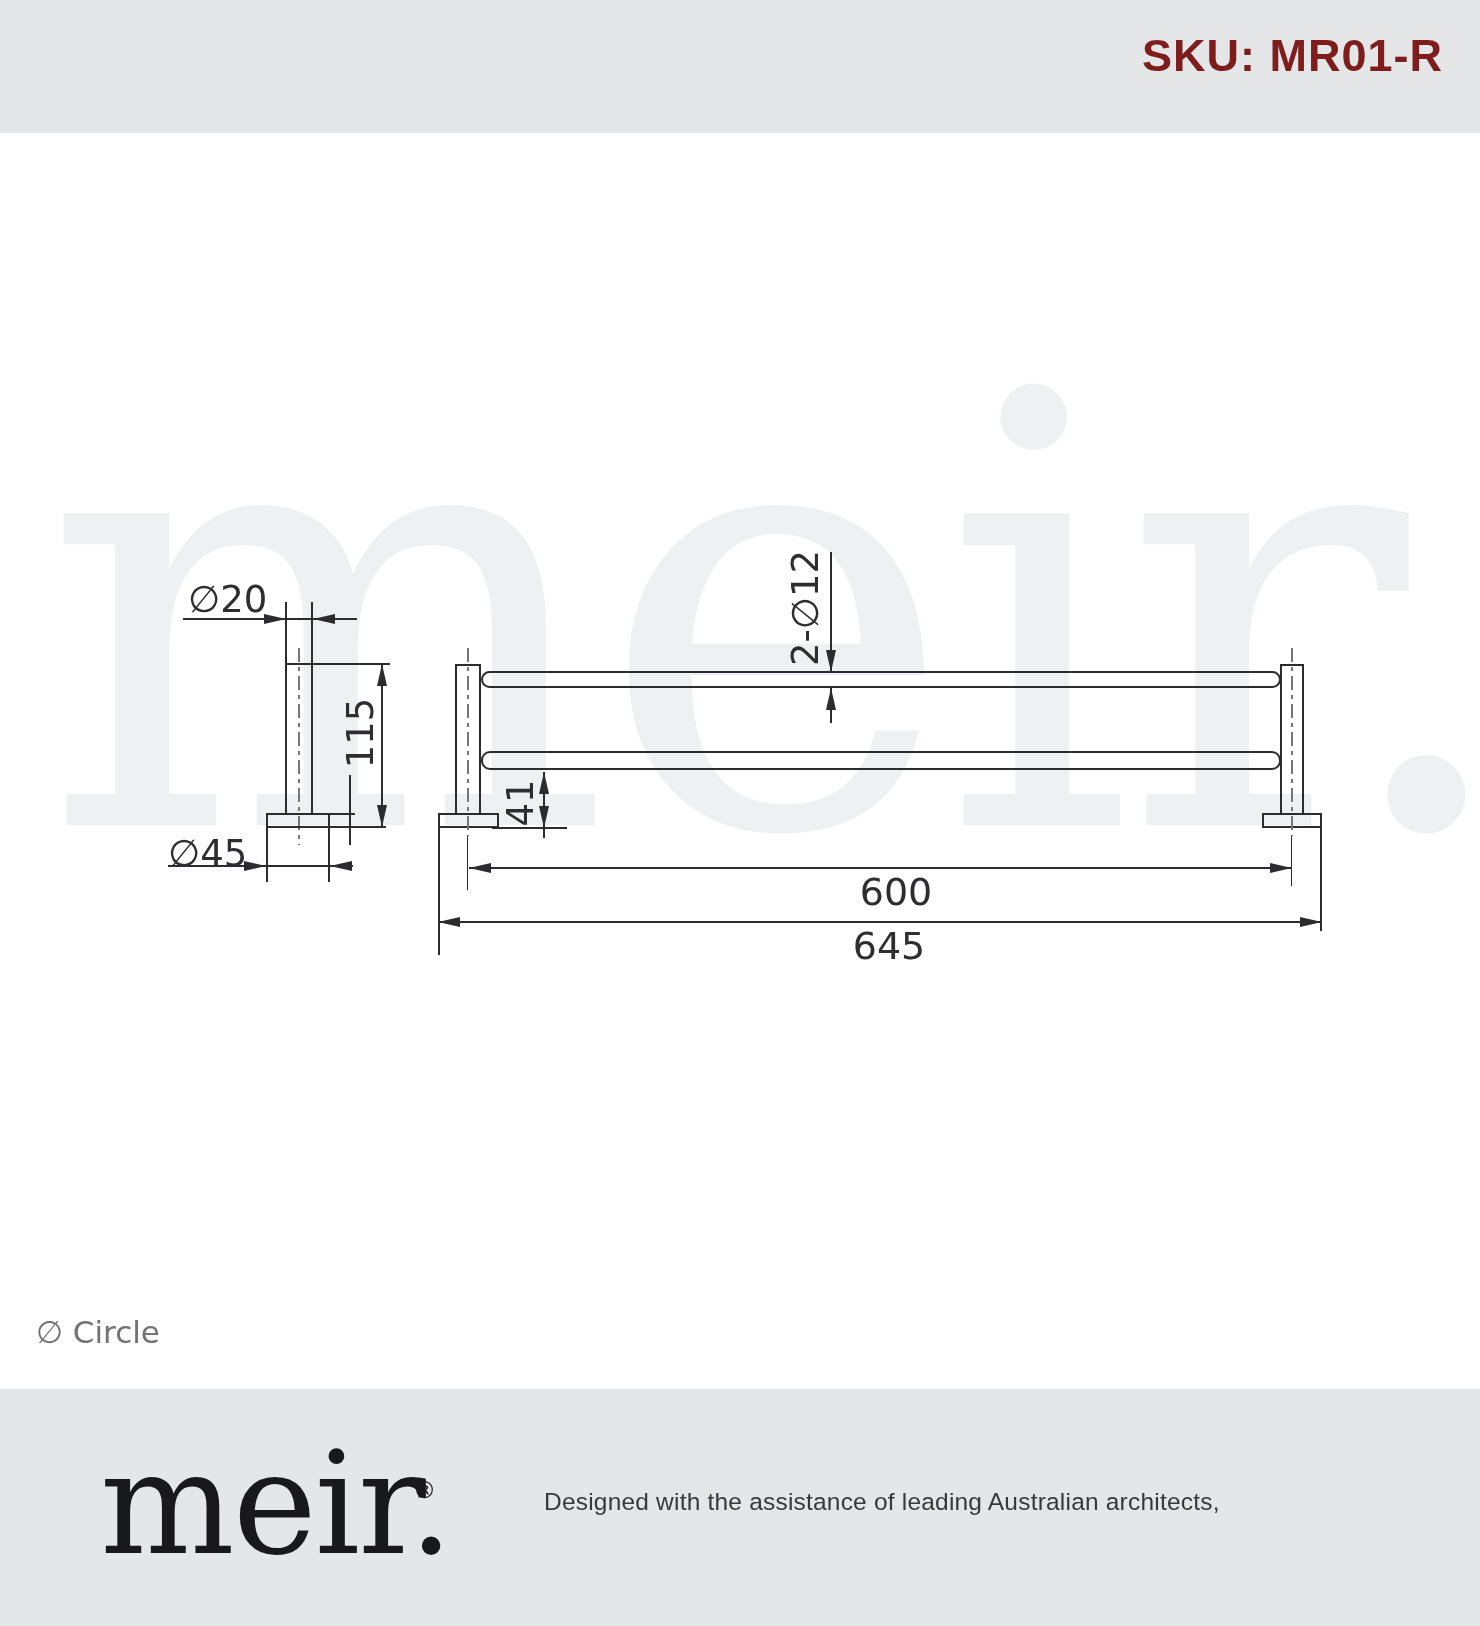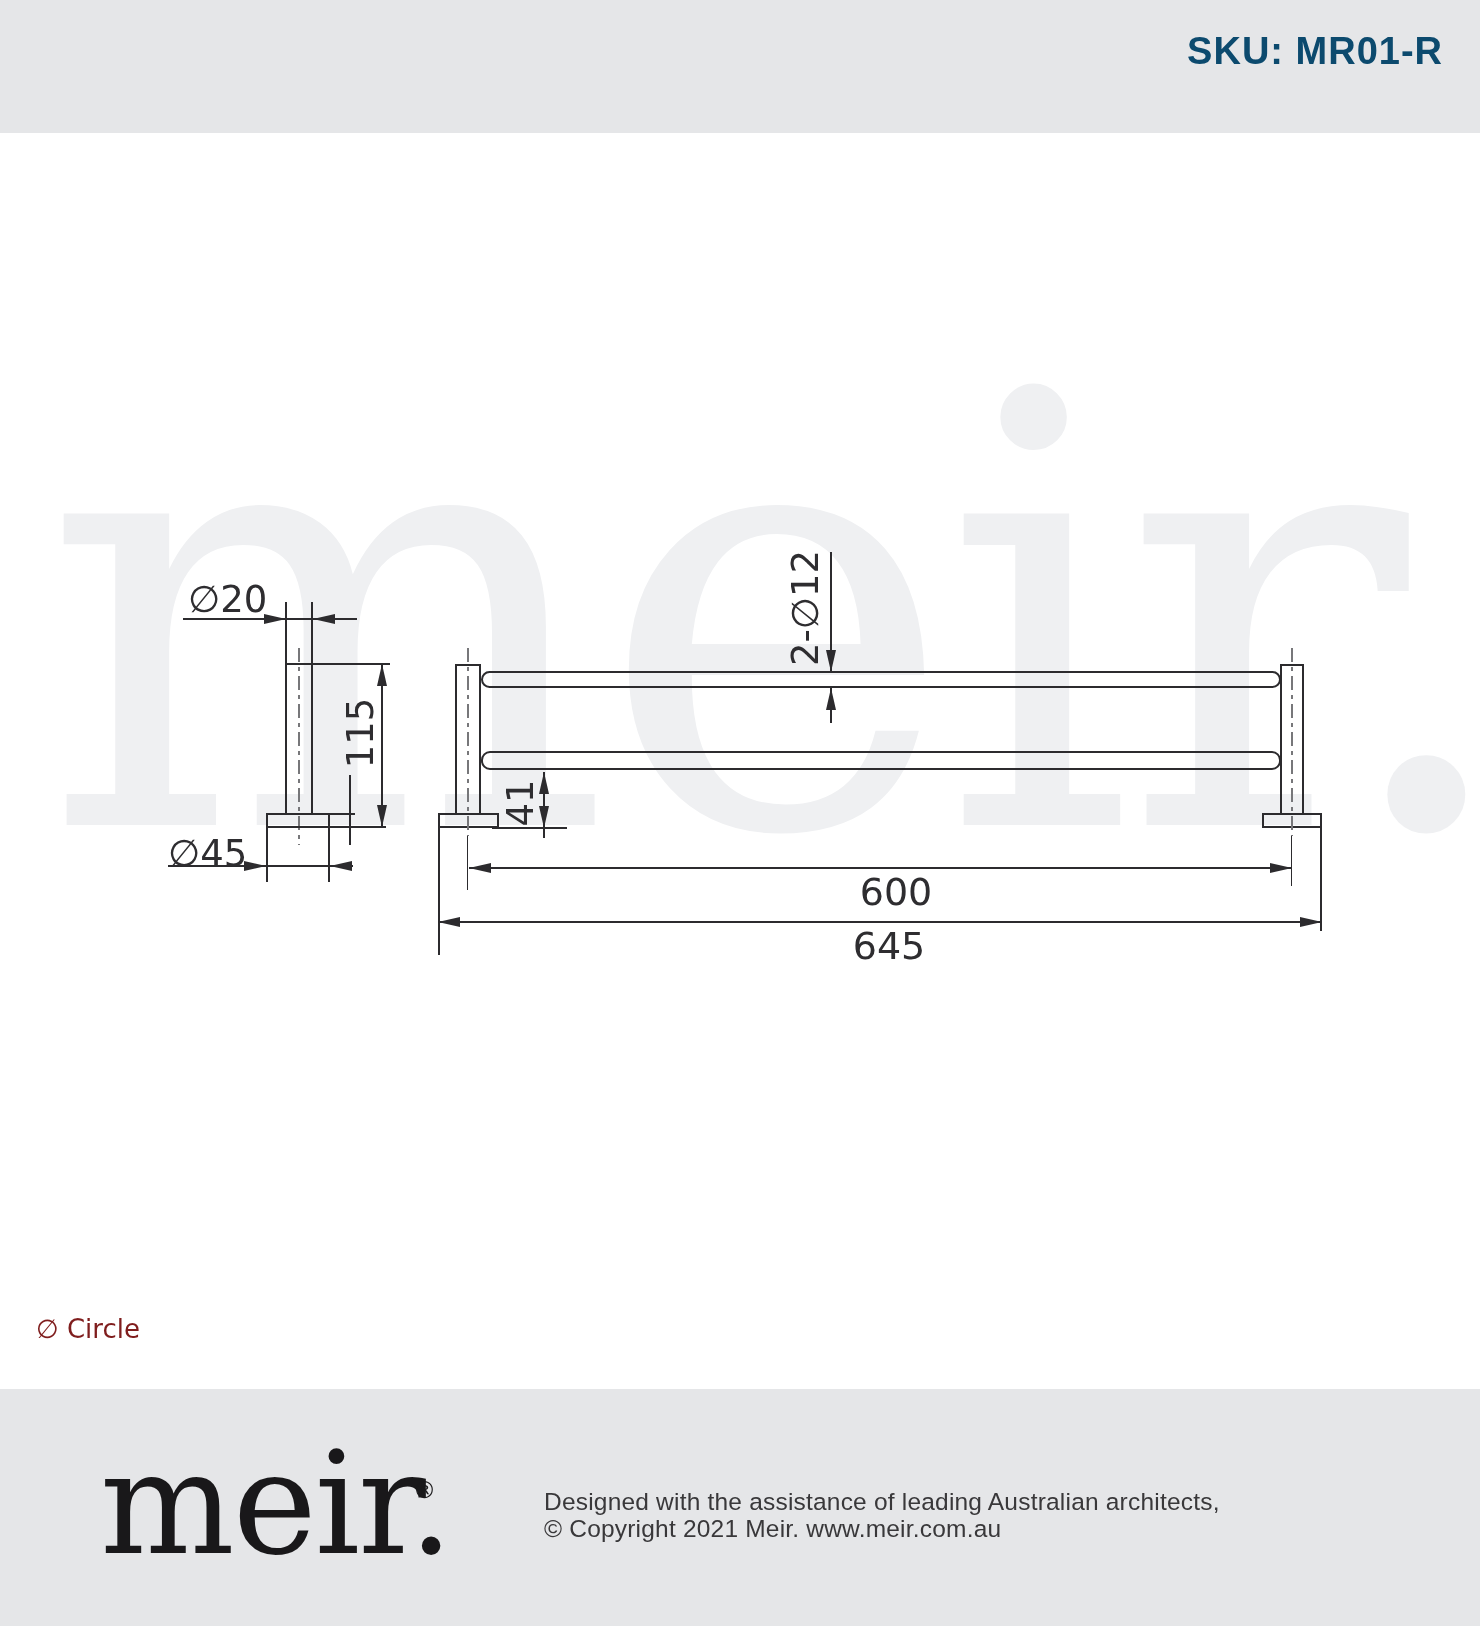--- a/index.html
+++ b/index.html
@@ -20,26 +20,26 @@
   .cl{position:absolute;width:2px;
       background:repeating-linear-gradient(to bottom,#77777a 0 14px,transparent 14px 19px,#77777a 19px 23px,transparent 23px 28px);}
   
   .ar{position:absolute;width:0;height:0;}
   .ar-r{border-top:5px solid transparent;border-bottom:5px solid transparent;border-left:22px solid #2c2b2e;}
   .ar-l{border-top:5px solid transparent;border-bottom:5px solid transparent;border-right:22px solid #2c2b2e;}
   .ar-u{border-left:5px solid transparent;border-right:5px solid transparent;border-bottom:22px solid #2c2b2e;}
   .ar-d{border-left:5px solid transparent;border-right:5px solid transparent;border-top:22px solid #2c2b2e;}
   
   .sku{position:absolute;right:37px;top:30px;font-family:"Liberation Sans",sans-serif;
-       font-size:38px;font-weight:bold;letter-spacing:1px;color:#0c4a6e;z-index:3;}
+       font-size:45px;font-weight:bold;letter-spacing:1px;color:#7f1d1d;z-index:3;}
   .dimtxt{position:absolute;font-size:37px;color:#2e2d30;white-space:nowrap;z-index:3;
           font-family:"DejaVu Sans",sans-serif;}
   .rot{transform:rotate(-90deg);text-align:center;}
   .ctr{text-align:center;margin-top:42px;}
-  .legend{position:absolute;left:36px;top:1314px;font-size:26px;color:#7f1d1d;z-index:3;}
+  .legend{position:absolute;left:36px;top:1314px;font-size:31px;color:#737373;z-index:3;}
   .logo{position:absolute;left:100px;top:1433px;font-family:"DejaVu Serif",serif;
         font-size:142px;line-height:142px;letter-spacing:-2px;color:#19181a;z-index:4;}
   .rmark{position:absolute;left:413px;top:1477px;font-size:23px;color:#19181a;z-index:4;}
   .ftxt{position:absolute;left:544px;top:1489px;font-family:"Liberation Sans",sans-serif;
         font-size:24.5px;line-height:26.5px;letter-spacing:0.2px;color:#39383a;z-index:4;}
 </style>
 </head>
 <body>
 
 <div class="band" style="top:0;height:133px;"></div>
@@ -122,14 +122,13 @@
   <div class="dimtxt ctr" style="left:814px;top:882px;width:150px;font-size:38px;">645</div>
 </div>
 
 <div class="legend">∅ Circle</div>
 
 <div class="band" style="top:1389px;height:237px;"></div>
 <div class="logo">meir.</div>
 <div class="rmark">®</div>
 <div class="ftxt">
   <div>Designed with the assistance of leading Australian architects,</div>
-  <div>© Copyright 2021 Meir. www.meir.com.au</div>
 </div>
 
 </body></html>

